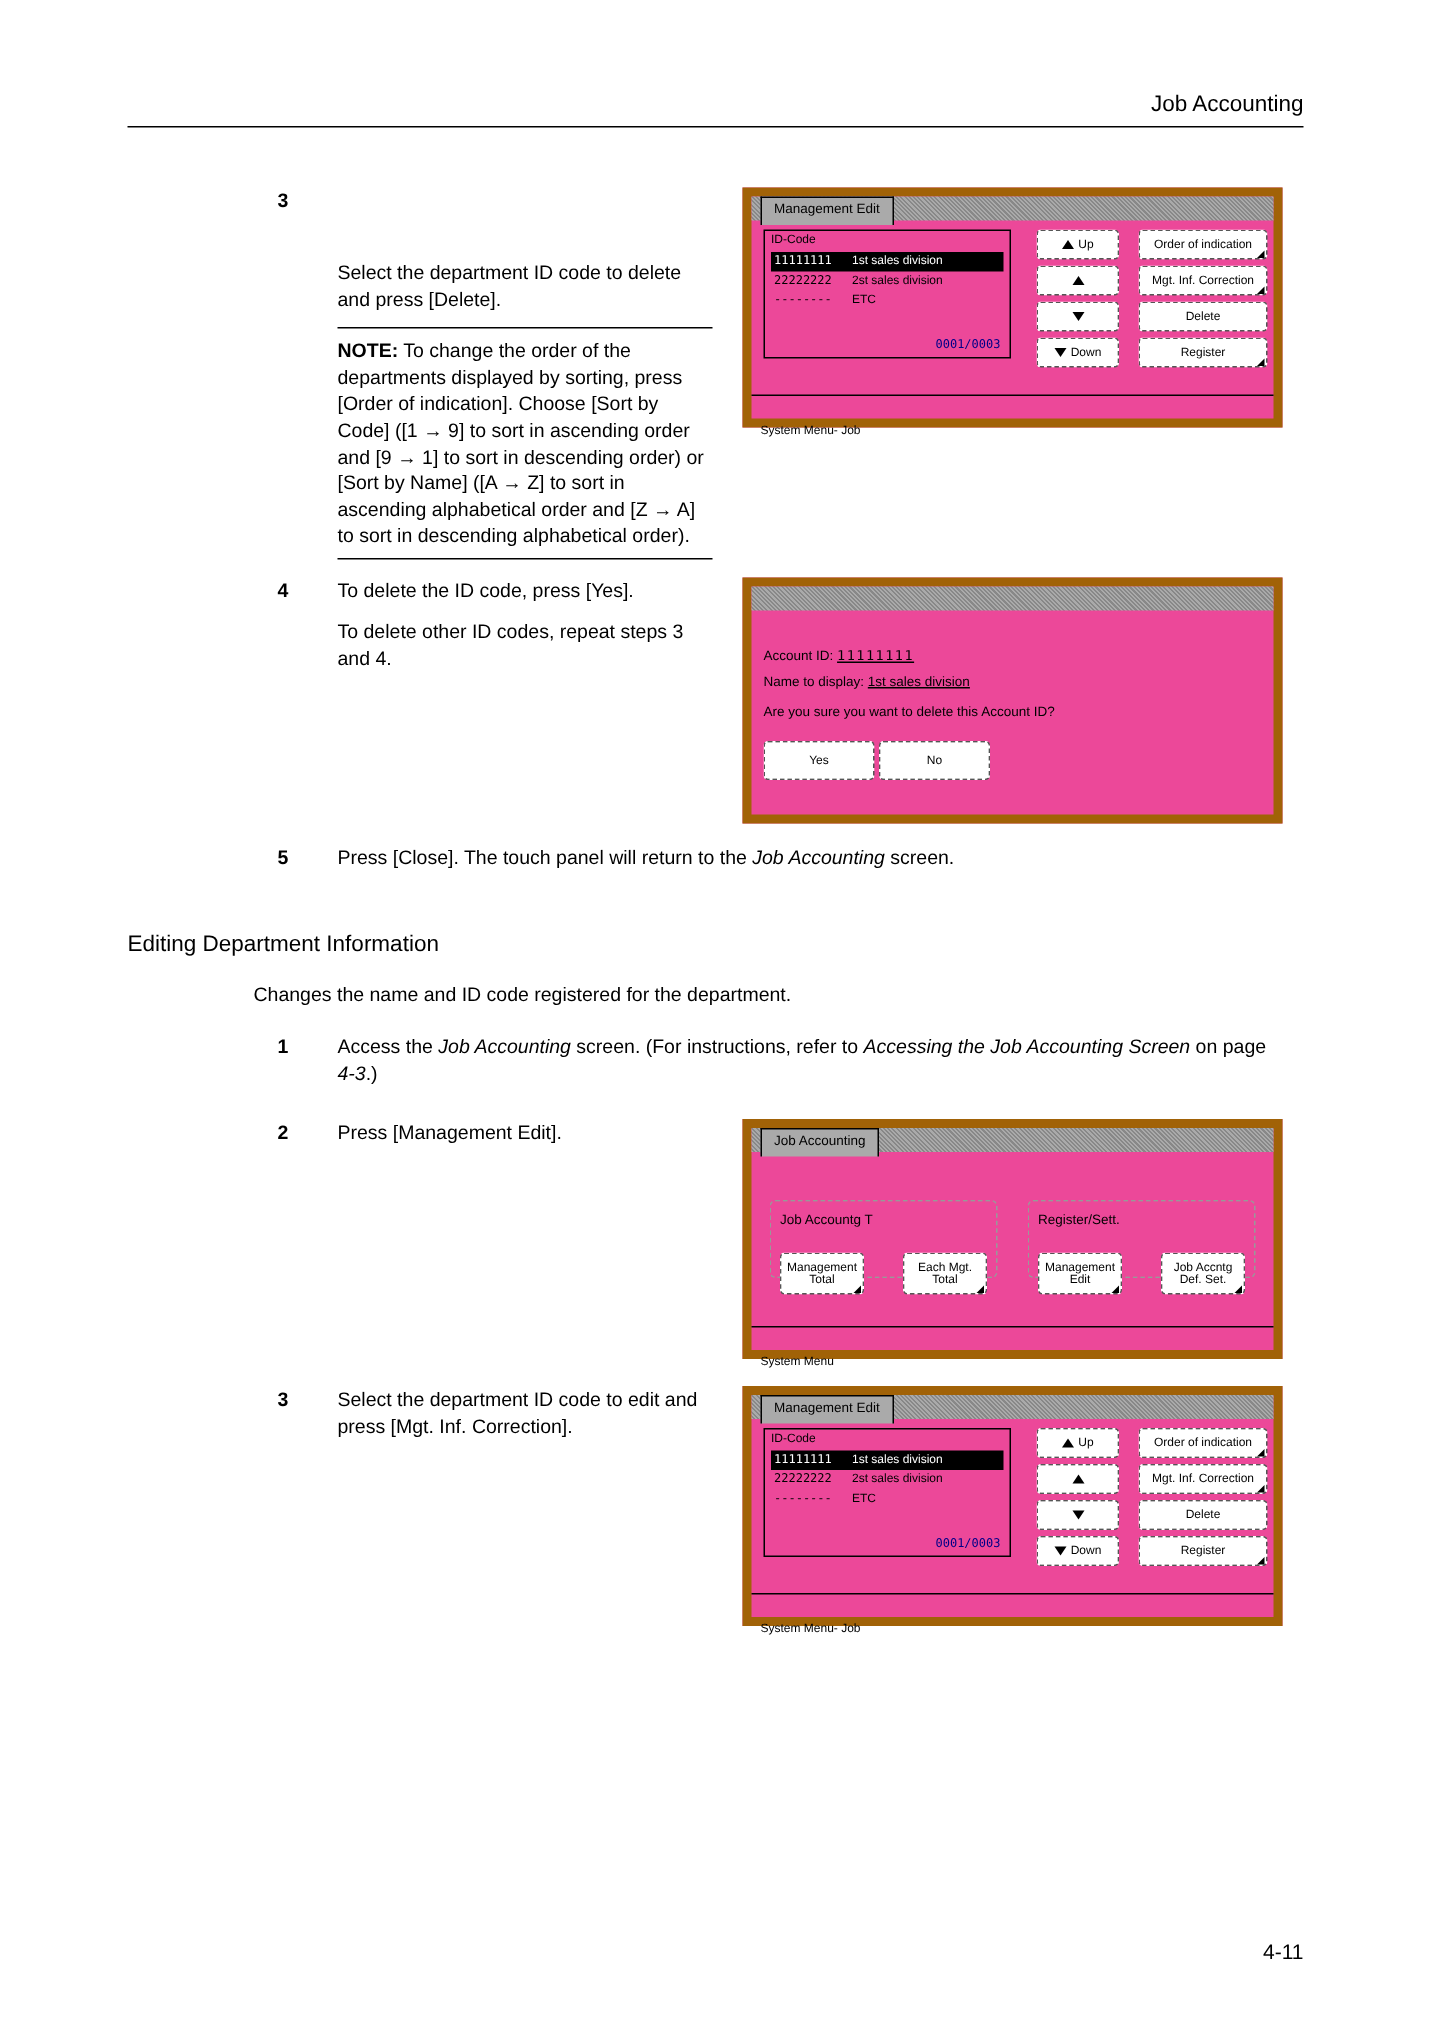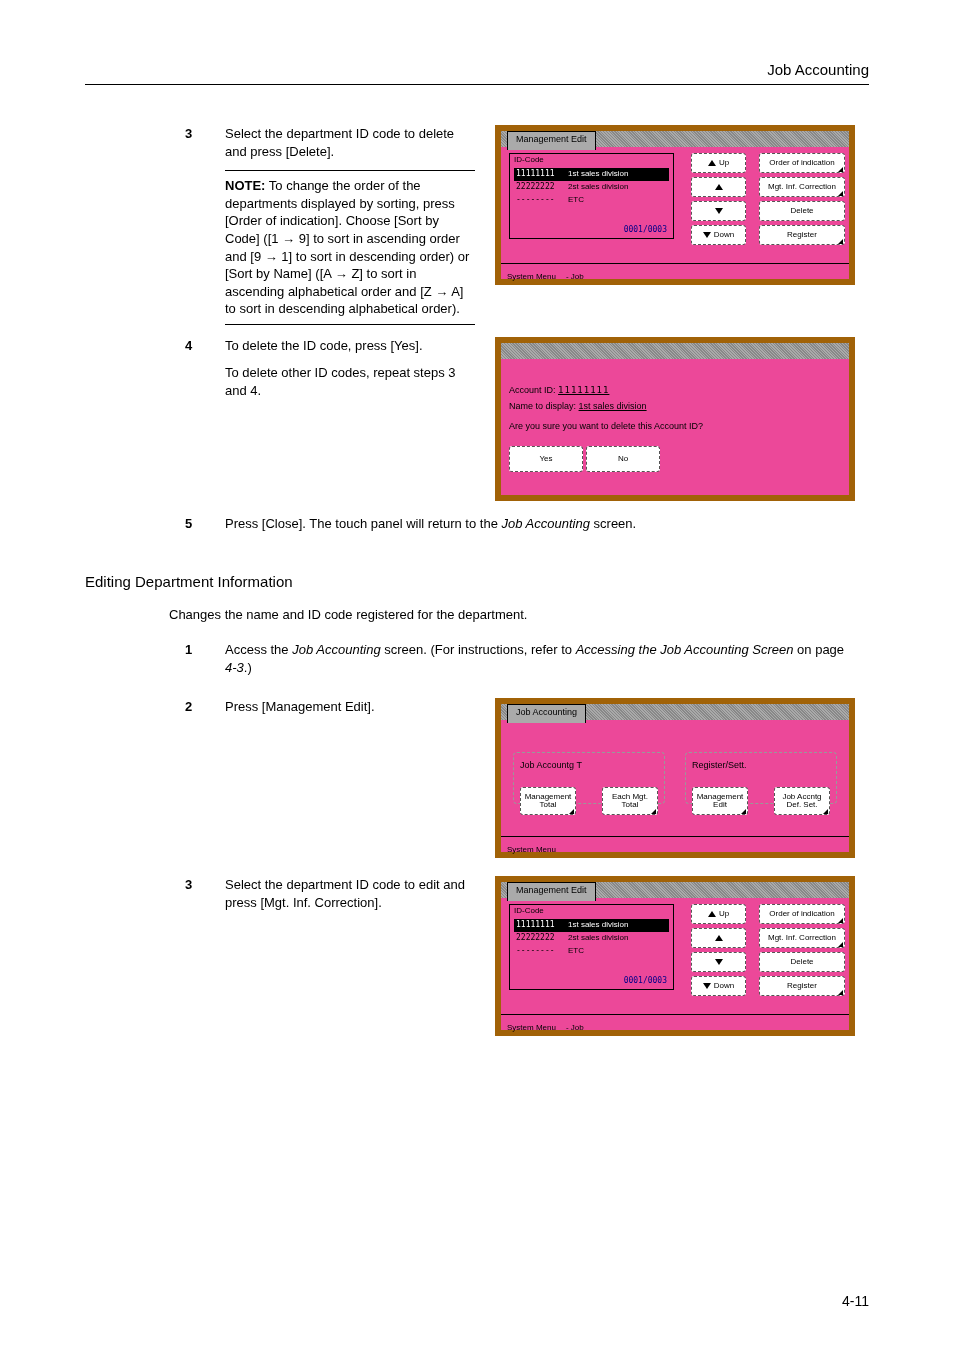--- a/index.html
+++ b/index.html
@@ -94,23 +94,23 @@
   }
   .screen .body {
     padding: 6px 8px;
     position: relative;
     height: calc(100% - 32px);
     box-sizing: border-box;
   }
   .screen .footer {
     font-size: 8px;
     border-top: 1px solid #000;
-    padding: 8px 6px;
+    padding: 18px 6px;
     display: flex;
-    gap: 10px;
+    gap: 0;
   }
 
   .listbox {
     border:1px solid #000;
     width: 165px;
     height: 86px;
     padding: 1px 4px;
     position: relative;
     box-sizing: border-box;
     font-size: 8px;
@@ -174,21 +174,21 @@
 </style>
 </head>
 <body>
 
 <div class="page">
 
   <div class="header-line">Job Accounting</div>
 
   <div class="step-row">
     <div class="step-num">3</div>
-    <div class="step-text" style="max-width:250px;">
+    <div class="step-text" style="max-width:250px;margin-top:48px;">
       <p>Select the department ID code to delete and press [Delete].</p>
       <div class="note-box">
         <b>NOTE:</b><span> To change the order of the departments displayed by sorting, press [Order of indication]. Choose [Sort by Code] ([1 → 9] to sort in ascending order and [9 → 1] to sort in descending order) or [Sort by Name] ([A → Z] to sort in ascending alphabetical order and [Z → A] to sort in descending alphabetical order).</span>
       </div>
     </div>
     <div class="screenshot">
       <div class="screen mgmt-edit">
         <div class="titlebar">
           <div class="tab">Management Edit</div>
         </div>

